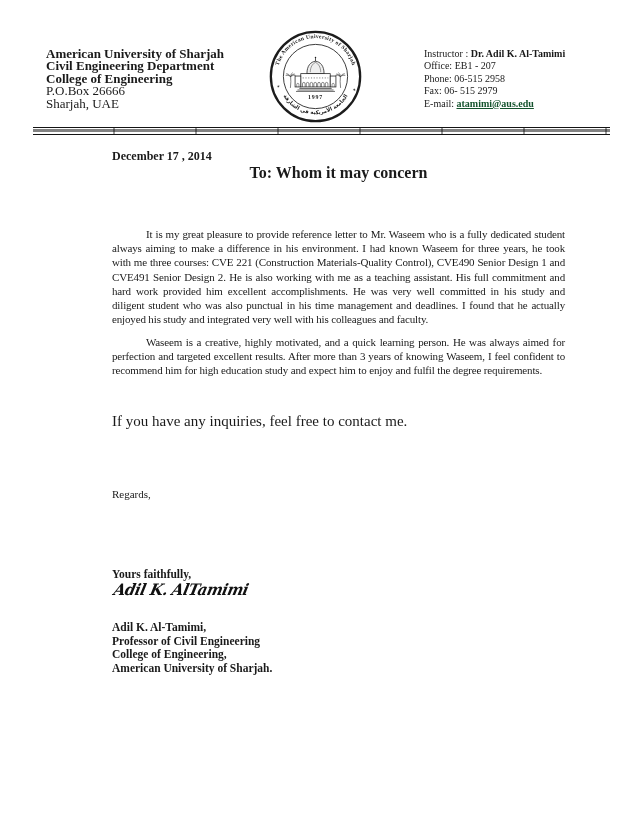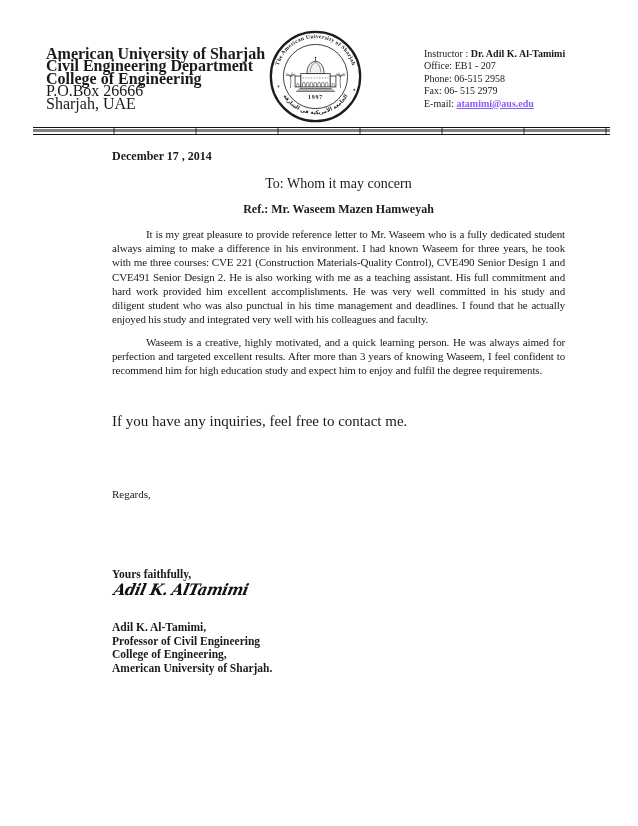--- a/index.html
+++ b/index.html
@@ -2,33 +2,33 @@
 <html><head>
 <meta charset="utf-8">
 <style>
   html,body{margin:0;padding:0;background:#e9e9e9;}
   .page{
     position:relative;width:638px;height:826px;background:#ffffff;
     overflow:hidden;margin:0 auto;
     font-family:"Liberation Serif",serif;color:#1a1a1a;
   }
   .b{font-weight:bold;}
-  .sender{position:absolute;left:46px;top:48px;font-size:16px;line-height:12.4px;white-space:nowrap;}
+  .sender{position:absolute;left:46px;top:48px;font-size:13px;line-height:12.4px;white-space:nowrap;}
   .contact{position:absolute;left:424px;top:48px;font-size:10px;line-height:12.4px;white-space:nowrap;}
-  .contact a{color:#8b5cf6;font-weight:bold;text-decoration:underline;}
+  .contact a{color:#14532d;font-weight:bold;text-decoration:underline;}
   .seal{position:absolute;left:268px;top:29px;width:95px;height:95px;}
   .rule{
     position:absolute;left:33px;top:127px;width:577px;height:8px;box-sizing:border-box;
     border-top:1.5px solid #141414;border-bottom:1.5px solid #141414;
     background:
       repeating-linear-gradient(90deg, rgba(0,0,0,0) 0 80px, rgba(0,0,0,.38) 80px 82px),
       linear-gradient(180deg,#ffffff 0 1px,#828282 1px 4px,#ffffff 4px 5px);
   }
   .date{position:absolute;top:149px;left:112px;width:462px;text-align:left;font-weight:bold;font-size:12px;}
-  .toline{position:absolute;top:176px;left:112px;width:453px;text-align:center;font-weight:normal;font-size:14px;}
+  .toline{position:absolute;top:164px;left:112px;width:453px;text-align:center;font-weight:bold;font-size:16px;}
   .refline{position:absolute;top:202px;left:112px;width:453px;text-align:center;font-weight:bold;font-size:12px;}
   .body-par{position:absolute;left:112px;width:453px;text-align:justify;text-indent:34px;
     font-size:11px;line-height:14.2px;letter-spacing:-0.15px;}
   .p1{top:227px;}
   .p2{top:335px;}
   .inquiries{position:absolute;top:413px;left:112px;font-size:15px;}
   .regards{position:absolute;top:488px;left:112px;font-size:11px;}
   .closing{position:absolute;top:568px;left:112px;font-size:11.5px;font-weight:bold;}
   .signature{
     position:absolute;top:581px;left:112px;font-size:15px;font-weight:bold;font-style:italic;
@@ -105,21 +105,20 @@
     <div>Office: EB1 - 207</div>
     <div>Phone: 06-515 2958</div>
     <div>Fax: 06- 515 2979</div>
     <div><span>E-mail: </span><a href="#">atamimi@aus.edu</a></div>
   </div>
 
   <div class="rule"></div>
 
   <div class="date">December 17 , 2014</div>
   <div class="toline">To: Whom it may concern</div>
-  <div class="refline">Ref.: Mr. Waseem Mazen Hamweyah</div>
 
   <div class="body-par p1">It is my great pleasure to provide reference letter to Mr. Waseem who is a fully dedicated student always aiming to make a difference in his environment. I had known Waseem for three years, he took with me three courses: CVE 221 (Construction Materials-Quality Control), CVE490 Senior Design 1 and CVE491 Senior Design 2. He is also working with me as a teaching assistant.  His full commitment and hard work provided him excellent accomplishments.  He was very well committed in his study and diligent student who was also punctual in his time management and deadlines. I found that he actually enjoyed his study and integrated very well with his colleagues and faculty.</div>
   <div class="body-par p2">Waseem is a creative, highly motivated, and a quick learning person. He was always aimed for perfection and targeted excellent results. After more than 3 years of knowing Waseem, I feel confident to recommend him for high education study and expect him to enjoy and fulfil the degree requirements.</div>
 
   <div class="inquiries">If you have any inquiries, feel free to contact me.</div>
   <div class="regards">Regards,</div>
   <div class="closing">Yours faithfully,</div>
 
   <div class="signature">Adil K. AlTamimi</div>
 

